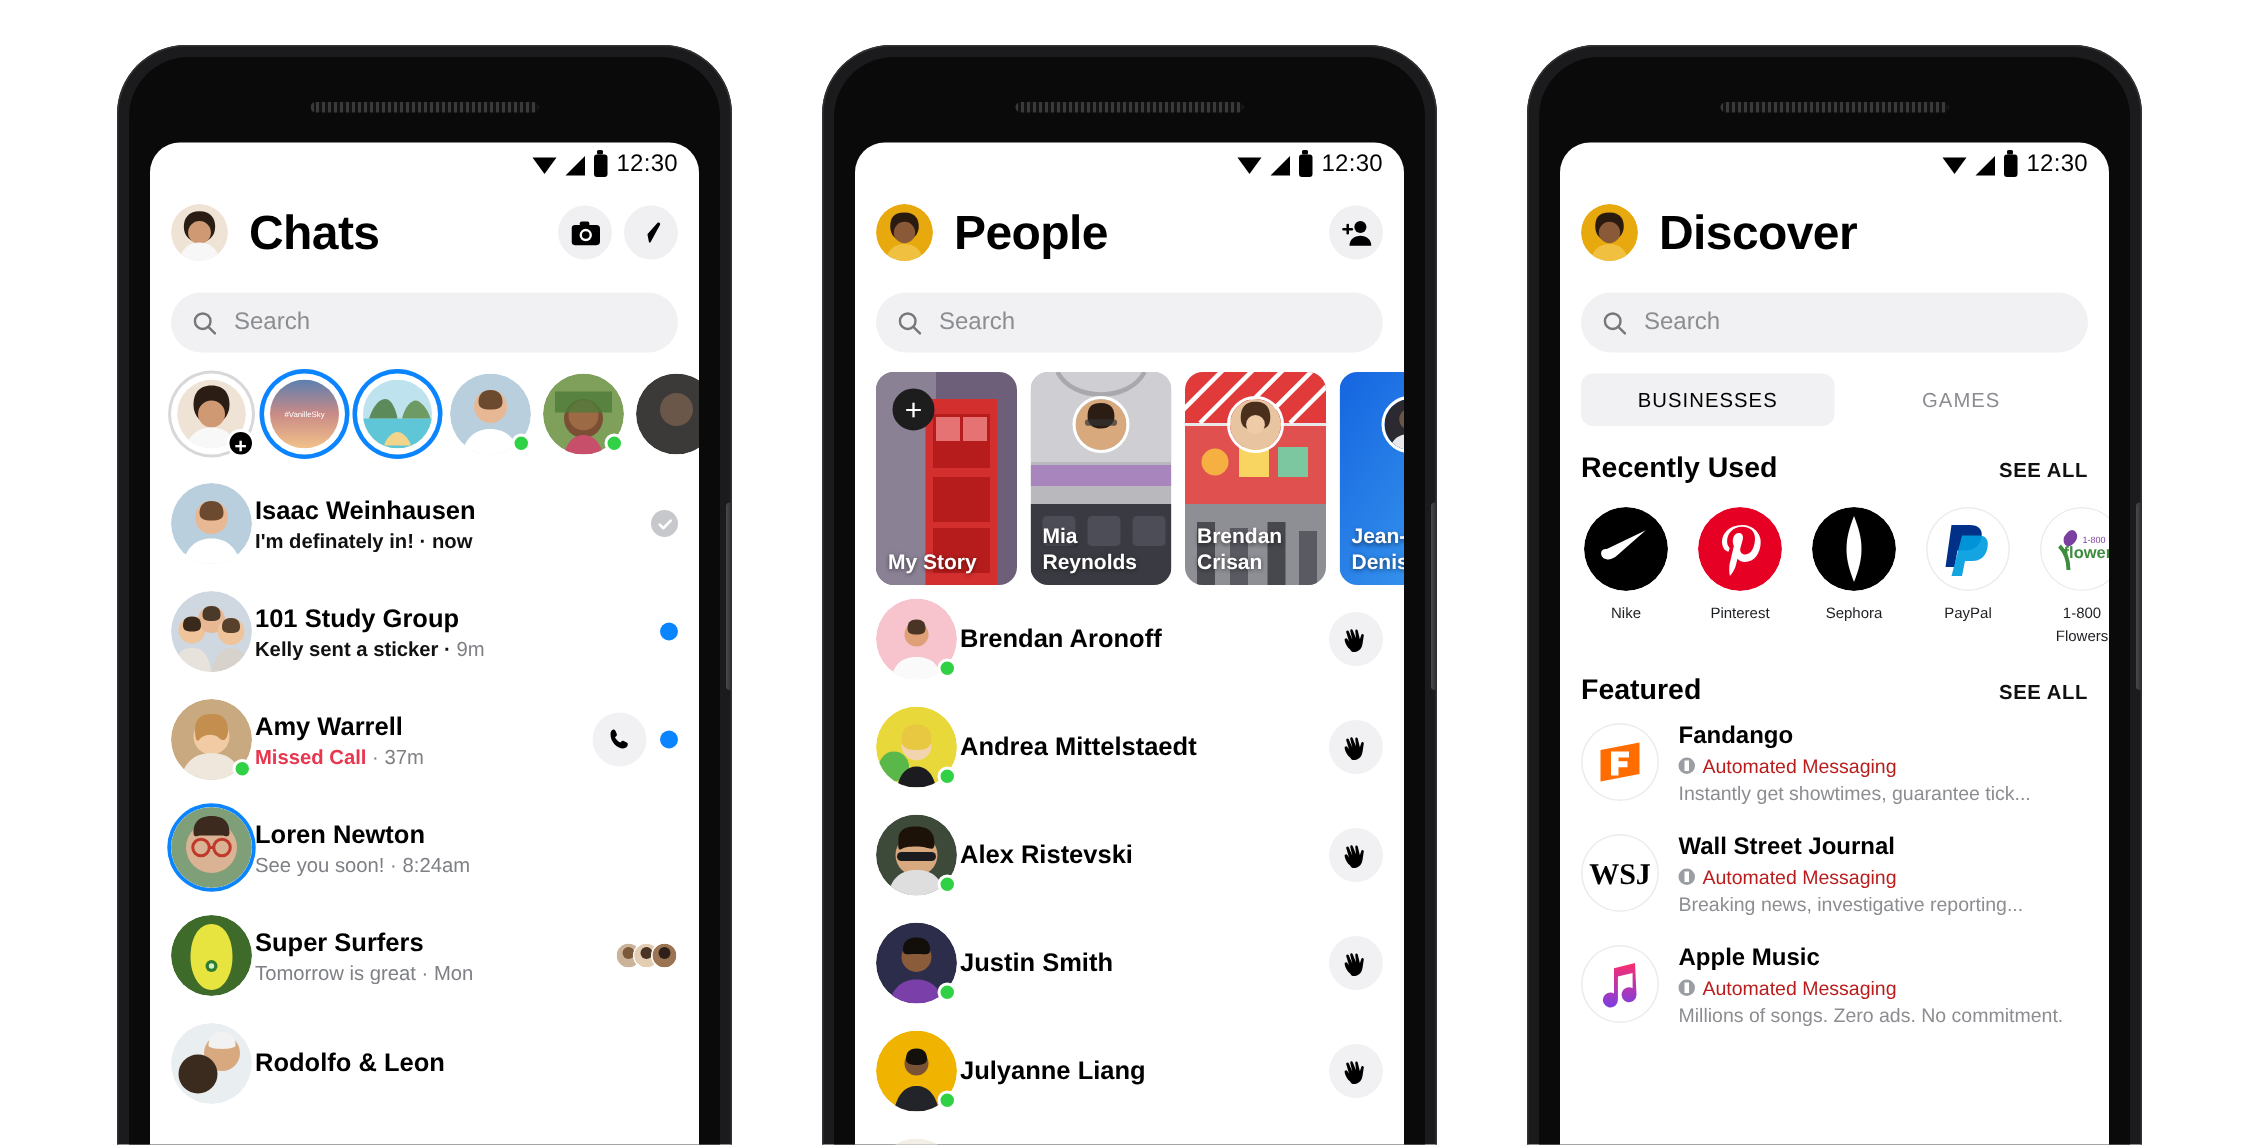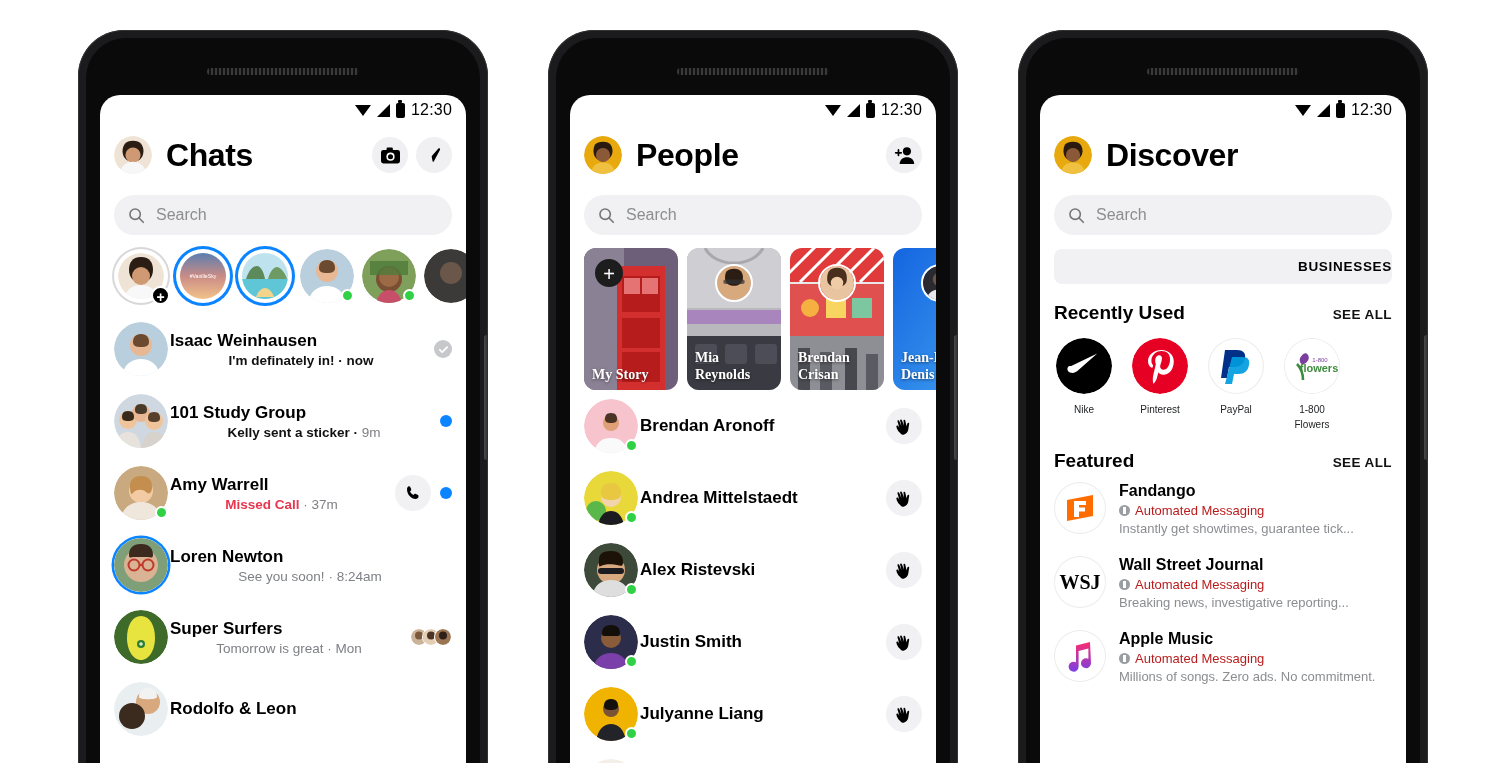--- a/index.html
+++ b/index.html
@@ -104,21 +104,21 @@
   }
 
   
   .rows { padding: 0 0 0 0; }
   .row { display: flex; align-items: center; padding: 9px 14px; gap: 2px; }
   .row-av { width: 54px; height: 54px; border-radius: 50%; flex:0 0 auto; position: relative; overflow: visible; }
   .row-av .pic { position:absolute; inset:0; border-radius:50%; overflow:hidden; }
   .row-av.ringed { box-shadow: 0 0 0 2.5px #0a84ff; }
   .row-txt { flex: 1 1 auto; min-width: 0; }
   .row-name { font-size: 17px; font-weight: 700; color: #000; white-space: nowrap; overflow: hidden; }
-  .row-sub { font-size: 13.5px; color: #7e8085; margin-top: 2px; white-space: nowrap; overflow: hidden; text-align: center; }
+  .row-sub { font-size: 13.5px; color: #7e8085; margin-top: 2px; white-space: nowrap; overflow: hidden; }
   .row-sub.unread { color: #111; font-weight: 700; }
   .row-sub .missed { color: #e8364e; font-weight: 700; }
   .row-right { display: flex; align-items: center; gap: 9px; flex: 0 0 auto; }
   .bluedot { width: 12px; height: 12px; border-radius: 50%; background: #0a84ff; }
   .seen-check {
     width: 18px; height: 18px; border-radius: 50%; background: #c6c8cb;
     display:flex;align-items:center;justify-content:center;
   }
   .callbtn {
     width: 36px; height: 36px; border-radius: 50%; background: #f1f1f3;
@@ -132,40 +132,39 @@
 
   
   .cards { display:flex; gap:9px; padding: 13px 0 0 14px; overflow:hidden; }
   .card {
     width:94px; height:142px; border-radius:12px; flex:0 0 auto; position:relative; overflow:hidden;
   }
   .card-label {
     position:absolute; left:8px; bottom:7px; right:20px;
     color:#fff; font-size:14px; font-weight:700; line-height:17px;
     text-shadow:0 1px 3px rgba(0,0,0,.55);
-    font-family:Liberation Serif, serif;
   }
   .card-av {
     position:absolute; left:50%; transform:translateX(-50%); top:16px;
     width:38px;height:38px;border-radius:50%;border:2.5px solid #fff; overflow:hidden;
   }
   .card-plus {
     position:absolute; left:11px; top:11px; width:28px;height:28px;border-radius:50%;
     background:#1d1d1d; color:#fff; font-size:20px; line-height:26px; text-align:center; font-weight:400;
     border:2px solid #1d1d1d;
   }
   .wave {
     width:36px;height:36px;border-radius:50%;background:#f1f1f3;
     display:flex;align-items:center;justify-content:center;font-size:19px;
   }
 
   
   .segs { display:flex; margin: 14px 14px 0 14px; gap:0; }
   .seg {
-    flex:1 1 0; text-align:right; padding:10px 0; font-size:13.5px; font-weight:700;
+    flex:1 1 0; text-align:center; padding:10px 0; font-size:13.5px; font-weight:400;
     letter-spacing:.7px; color:#8b8d91; border-radius:8px;
   }
   .seg.active { background:#f1f1f3; color:#000; }
   .sec-hdr {
     display:flex; align-items:baseline; justify-content:space-between;
     padding: 18px 14px 0 14px;
   }
   .sec-title { font-size:19px; font-weight:700; color:#000; }
   .sec-all { font-size:13.5px; font-weight:700; color:#111; letter-spacing:.4px; }
   .brands { display:flex; gap:20px; padding: 14px 0 0 16px; overflow:hidden; }
@@ -783,20 +782,21 @@
       <div class="search">
         <svg width="17" height="17" viewBox="0 0 20 20">
             <circle cx="8.4" cy="8.4" r="6.1" fill="none" stroke="#75777b" stroke-width="1.9"></circle>
             <line x1="13" y1="13" x2="18" y2="18" stroke="#75777b" stroke-width="1.9" stroke-linecap="round"></line>
           </svg>
         <span class="search-ph">Search</span>
       </div>
 
       <div class="segs">
         <div class="seg active">BUSINESSES</div>
+        <div class="seg">GAMES</div>
       </div>
 
       <div class="sec-hdr">
         <div class="sec-title">Recently Used</div>
         <div class="sec-all">SEE ALL</div>
       </div>
 
       <div class="brands">
         <div class="brand">
           <div class="brand-logo">
@@ -808,20 +808,29 @@
           <div class="brand-name">Nike</div>
         </div>
         <div class="brand">
           <div class="brand-logo">
             <svg class="ph" viewBox="0 0 56 56">
                 <circle cx="28" cy="28" r="28" fill="#e60023"></circle>
                 <path d="M29.5 12c-9 0-13.5 6-13.5 11 0 3 1.2 5.7 3.7 6.7.4.2.8 0 .9-.5l.4-1.4c.1-.4.1-.6-.3-1-.8-1-1.3-2.2-1.3-4 0-5.1 3.9-9.7 10.1-9.7 5.5 0 8.5 3.3 8.5 7.8 0 5.9-2.6 10.8-6.5 10.8-2.2 0-3.8-1.8-3.3-4 .6-2.6 1.8-5.4 1.8-7.3 0-1.7-.9-3.1-2.8-3.1-2.2 0-4 2.3-4 5.4 0 2 .7 3.3.7 3.3l-2.7 11.5c-.8 3.4-.1 7.6 0 8 .1.2.3.3.5.1.2-.2 2.6-3.2 3.4-6.2.2-.8 1.3-5.1 1.3-5.1.7 1.3 2.7 2.4 4.8 2.4 6.3 0 10.6-5.8 10.6-13.5C41.8 17.4 36.9 12 29.5 12z" fill="#fff"></path>
               </svg>
           </div>
           <div class="brand-name">Pinterest</div>
+        </div>
+        <div class="brand">
+          <div class="brand-logo">
+            <svg class="ph" viewBox="0 0 56 56">
+                <circle cx="28" cy="28" r="28" fill="#000"></circle>
+                <path d="M28 6c3 8 5 14 5 22s-2 14-5 22c-3-8-5-14-5-22s2-14 5-22z" fill="#fff"></path>
+              </svg>
+          </div>
+          <div class="brand-name">Sephora</div>
         </div>
         <div class="brand">
           <div class="brand-logo" style="box-shadow:inset 0 0 0 1px #ececec;background:#fff;">
             <svg width="38" height="40" viewBox="0 0 38 40">
                 <path d="M8 4h12c6 0 9 3 8 8-1 6-5 9-11 9h-5l-2 11H4z" fill="#003087"></path>
                 <path d="M15 11h11c5 0 7 3 6 8-1 6-5 9-10 9h-5l-2 10h-7z" fill="#009cde" opacity=".92"></path>
               </svg>
           </div>
           <div class="brand-name">PayPal</div>
         </div>

